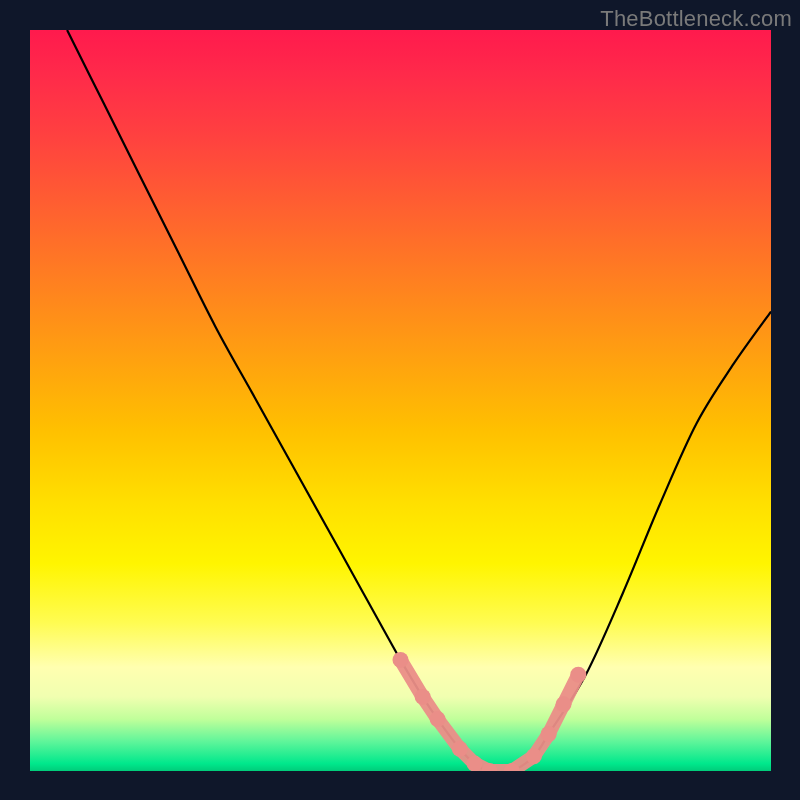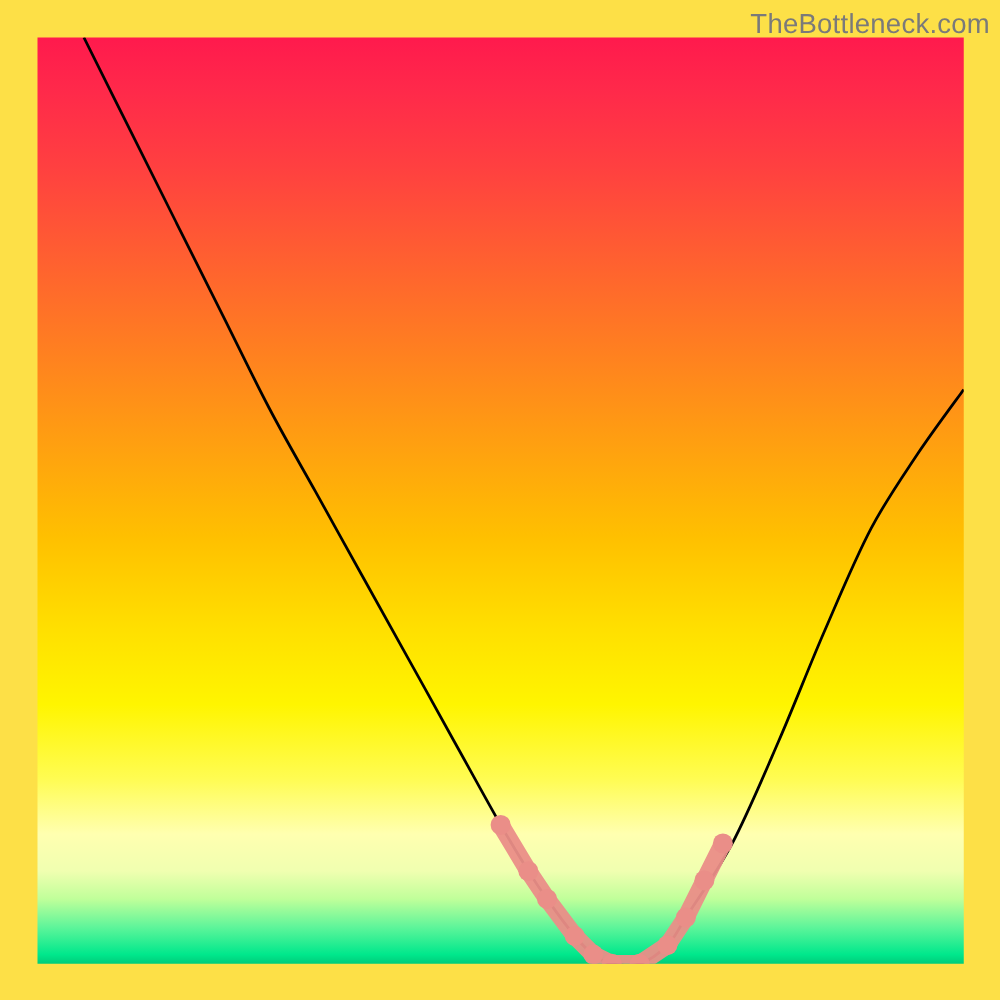--- a/index.html
+++ b/index.html
@@ -10,21 +10,21 @@
     overflow: hidden;
     background: #000;
     font-family: Arial, Helvetica, sans-serif;
   }
   .frame {
     position: absolute;
     left: 0;
     top: 0;
     width: 800px;
     height: 800px;
-    background: #fde047;
+    background: #0f172a;
   }
   .plot-area {
     position: absolute;
     left: 30px;
     top: 30px;
     width: 741px;
     height: 741px;
     background: linear-gradient(to bottom,
       #ff1a4d 0%,
       #ff2a4a 6%,

